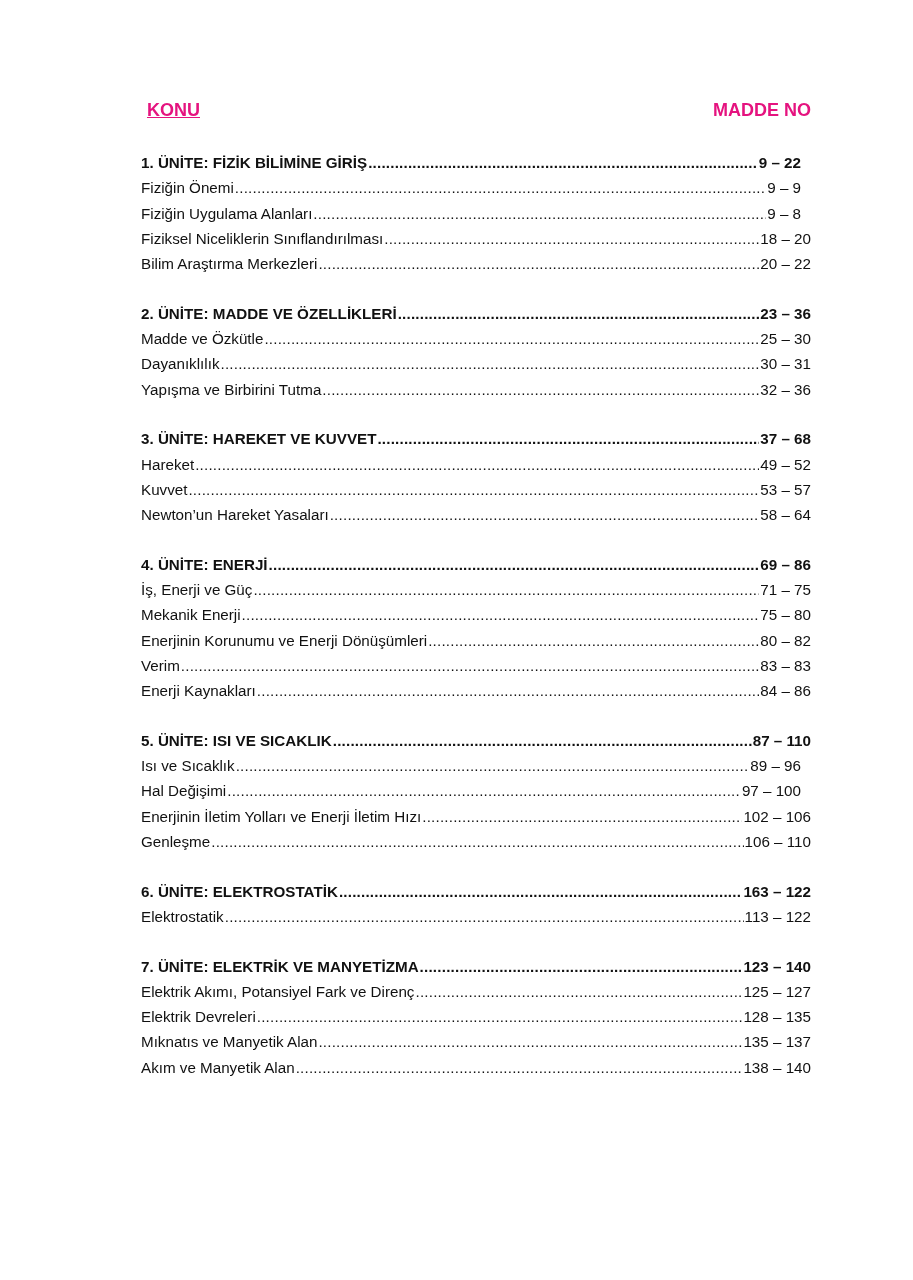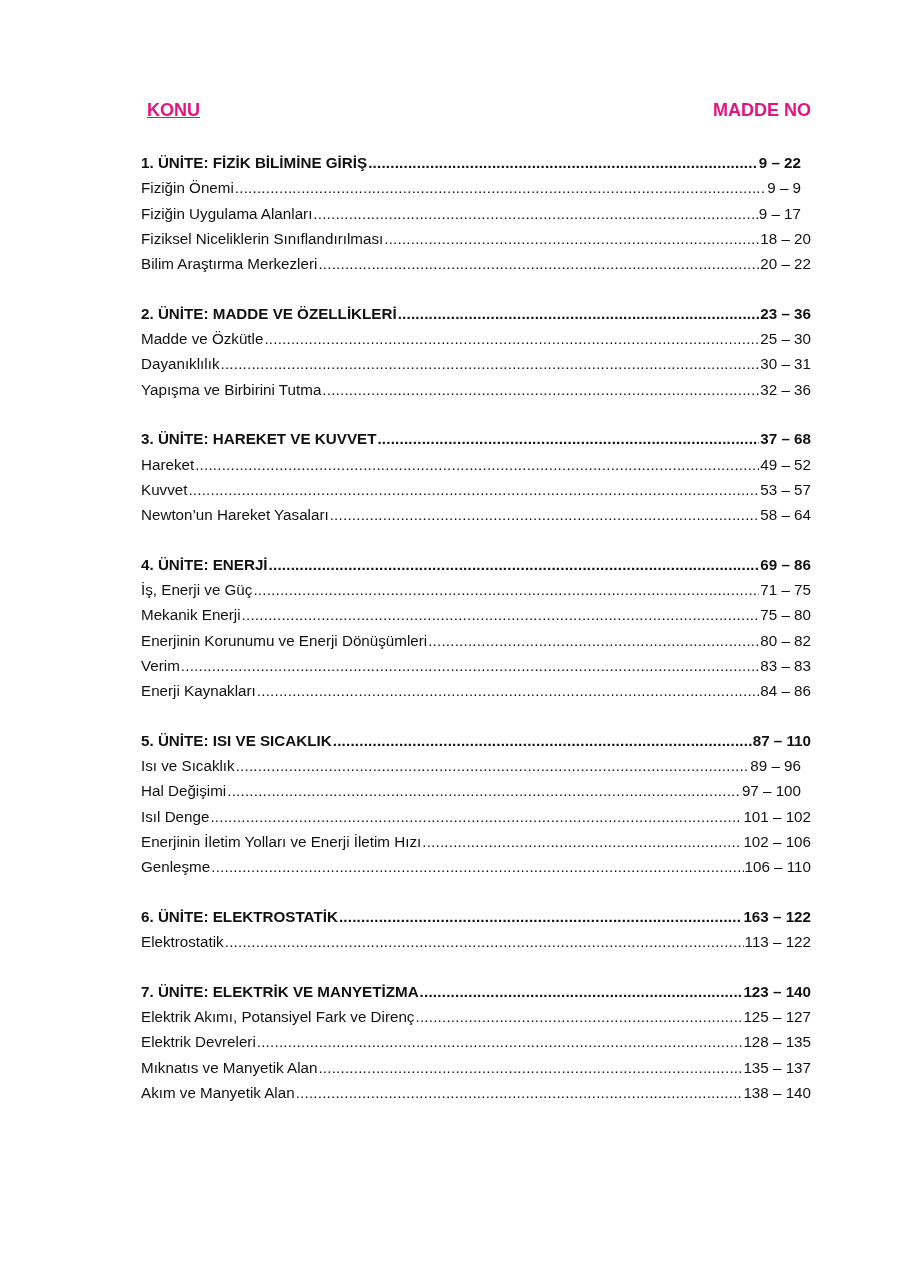--- a/index.html
+++ b/index.html
@@ -32,21 +32,21 @@
         <span class="p">9 – 22</span>
       </div>
       <div class="row  short">
         <span class="t">Fiziğin Önemi</span>
         <span class="d"></span>
         <span class="p">9 – 9</span>
       </div>
       <div class="row  short">
         <span class="t">Fiziğin Uygulama Alanları</span>
         <span class="d"></span>
-        <span class="p">9 – 17</span>
+        <span class="p">9 – 8</span>
       </div>
       <div class="row ">
         <span class="t">Fiziksel Niceliklerin Sınıflandırılması</span>
         <span class="d"></span>
         <span class="p">18 – 20</span>
       </div>
       <div class="row ">
         <span class="t">Bilim Araştırma Merkezleri</span>
         <span class="d"></span>
         <span class="p">20 – 22</span>
@@ -138,25 +138,20 @@
         <span class="t">Isı ve Sıcaklık</span>
         <span class="d"></span>
         <span class="p">89 – 96</span>
       </div>
       <div class="row  short">
         <span class="t">Hal Değişimi</span>
         <span class="d"></span>
         <span class="p">97 – 100</span>
       </div>
       <div class="row ">
-        <span class="t">Isıl Denge</span>
-        <span class="d"></span>
-        <span class="p">101 – 102</span>
-      </div>
-      <div class="row ">
         <span class="t">Enerjinin İletim Yolları ve Enerji İletim Hızı</span>
         <span class="d"></span>
         <span class="p">102 – 106</span>
       </div>
       <div class="row ">
         <span class="t">Genleşme</span>
         <span class="d"></span>
         <span class="p">106 – 110</span>
       </div>
     </div>

